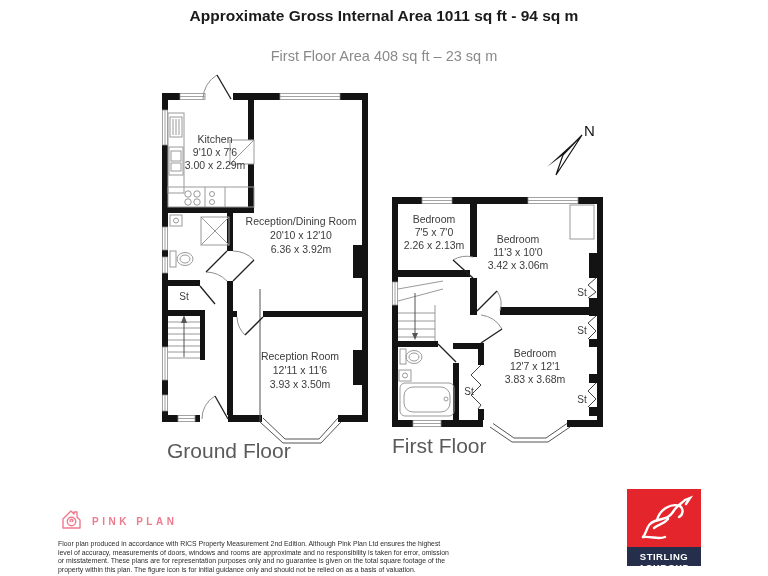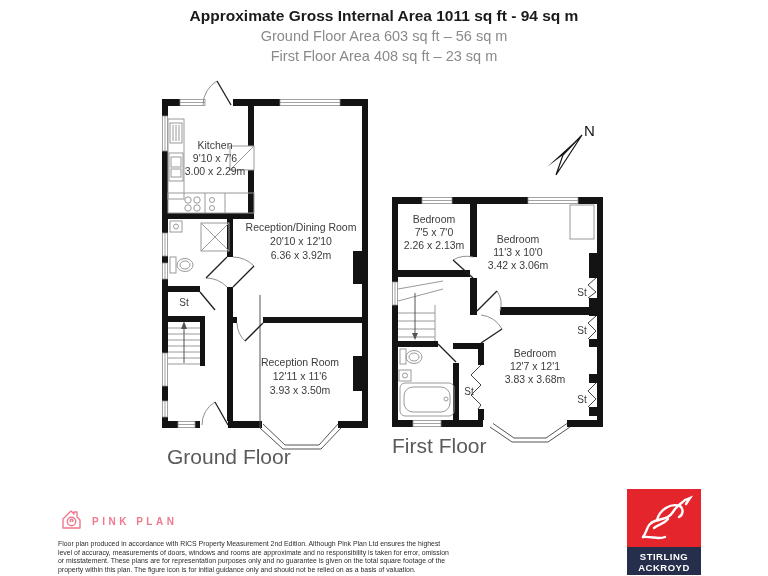--- a/index.html
+++ b/index.html
@@ -3,52 +3,51 @@
 <meta charset="utf-8">
 <style>
   html,body{margin:0;padding:0;background:#fff;}
   .canvas{position:relative;width:768px;height:576px;background:#ffffff;
           font-family:"Liberation Sans",sans-serif;overflow:hidden;}
   .hdr{position:absolute;left:0;width:100%;text-align:center;}
   .hdr-title{top:7px;font-size:15.5px;font-weight:bold;color:#1a1a1a;}
   .hdr-sub1{top:28px;font-size:14.5px;color:#8a8a8a;}
   .hdr-sub2{top:48px;font-size:14.5px;color:#8a8a8a;}
   .plan{position:absolute;}
-  .gf{left:155px;top:61px;}
+  .gf{left:155px;top:55px;}
   .ff{left:385px;top:193px;text-align:center;}
   .compass{position:absolute;left:535px;top:103px;}
   svg text{font-family:"Liberation Sans",sans-serif;}
   .roomname,.roomdim{font-size:10.5px;fill:#3c3c3c;}
   .stlabel{font-size:10px;fill:#3c3c3c;}
   .floorlabel{font-size:21px;fill:#5a5a5a;}
   .wall{fill:#131313;}
   .win{fill:#ffffff;stroke:#8c8c8c;stroke-width:0.8;}
   .winline{stroke:#8c8c8c;stroke-width:0.8;}
   .fix{fill:none;stroke:#9a9a9a;stroke-width:1;}
   .arc{fill:none;stroke:#8f8f8f;stroke-width:1;}
   .leaf{stroke:#1f1f1f;stroke-width:1.3;}
   .bay{fill:none;stroke:#555;stroke-width:1;}
   .zig{fill:none;stroke:#444;stroke-width:1;}
   .brand{position:absolute;left:92px;top:516px;font-size:10px;font-weight:bold;
          letter-spacing:3.5px;color:#ee7a8e;}
   .pinklogo{position:absolute;left:60px;top:508px;}
   .disc{position:absolute;left:58px;top:540px;font-size:6.9px;line-height:8.5px;color:#2b2b2b;}
   .agency{position:absolute;left:627px;top:489px;width:74px;}
   .agency-red{width:74px;height:58px;background:#e4262c;}
-  .agency-navy{width:74px;height:28px;background:#252e4a;color:#fff;text-align:center;
+  .agency-navy{width:74px;height:19px;background:#252e4a;color:#fff;text-align:center;
                font-weight:bold;font-size:9.5px;line-height:11px;padding-top:4px;
                box-sizing:border-box;letter-spacing:0.5px;}
 </style>
 </head>
 <body>
 
 <div class="canvas">
 
   <div class="hdr hdr-title">Approximate Gross Internal Area 1011 sq ft - 94 sq m</div>
-  <div class="hdr hdr-sub1">Ground Floor Area 603 sq ft – 56 sq m</div>
   <div class="hdr hdr-sub2">First Floor Area 408 sq ft – 23 sq m</div>
 
   <div class="plan gf">
     <svg width="220" height="415" viewBox="0 0 220 415">
       <g class="wall">
         <rect x="7" y="38" width="18" height="7"></rect>
           <rect x="78" y="38" width="47" height="7"></rect>
           <rect x="185" y="38" width="28" height="7"></rect>
         <rect x="7" y="38" width="6" height="17"></rect>
           <rect x="7" y="90" width="6" height="82"></rect>

